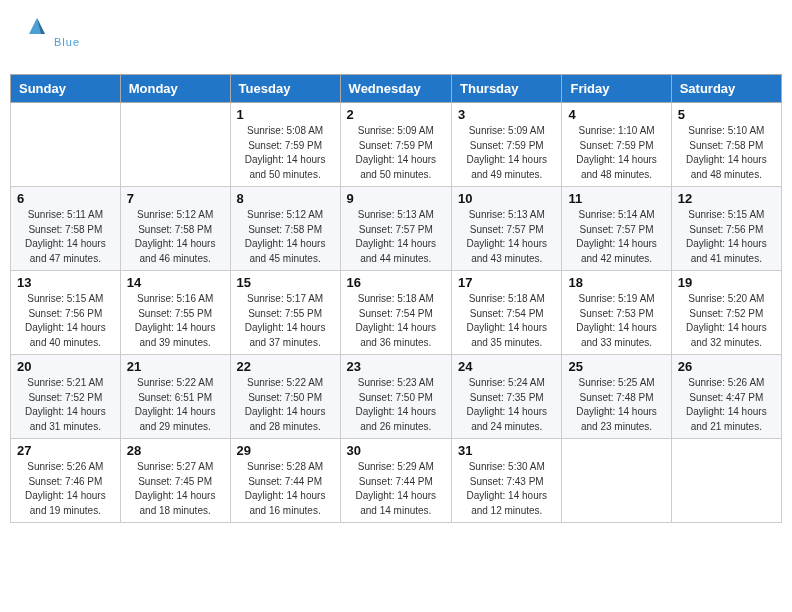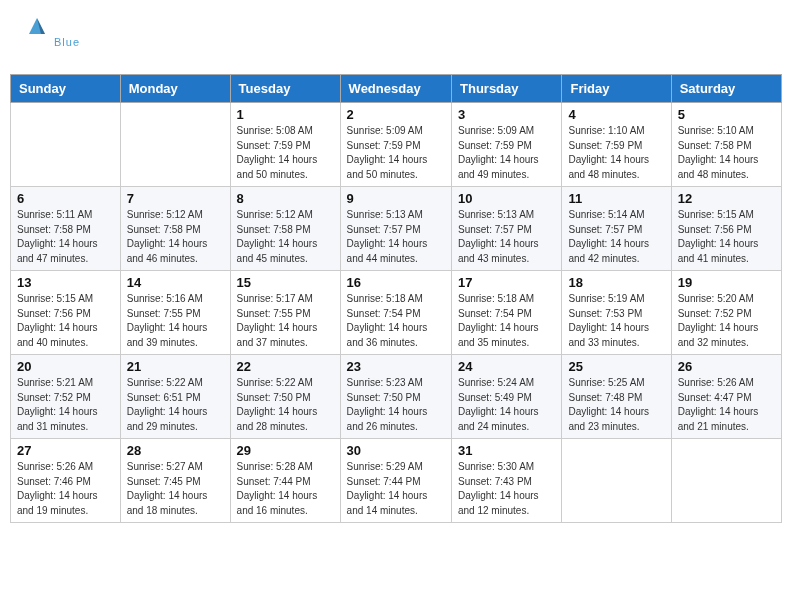--- a/index.html
+++ b/index.html
@@ -80,20 +80,21 @@
       font-size: 13px;
       font-weight: bold;
       color: #111;
       display: block;
       margin-bottom: 2px;
     }
     .cell-info {
       font-size: 10px;
       color: #333;
       line-height: 1.45;
+      text-align: center;
     }
     .empty-cell {
       background: #f9f9f9;
     }
   </style>
 </head>
 <body>
 
 <div class="header">
   <div class="logo">
@@ -293,21 +294,21 @@
         <td>
           <span class="day-num">23</span>
           <div class="cell-info">Sunrise: 5:23 AM
 Sunset: 7:50 PM
 Daylight: 14 hours
 and 26 minutes.</div>
         </td>
         <td>
           <span class="day-num">24</span>
           <div class="cell-info">Sunrise: 5:24 AM
-Sunset: 5:49 PM
+Sunset: 7:35 PM
 Daylight: 14 hours
 and 24 minutes.</div>
         </td>
         <td>
           <span class="day-num">25</span>
           <div class="cell-info">Sunrise: 5:25 AM
 Sunset: 7:48 PM
 Daylight: 14 hours
 and 23 minutes.</div>
         </td>

